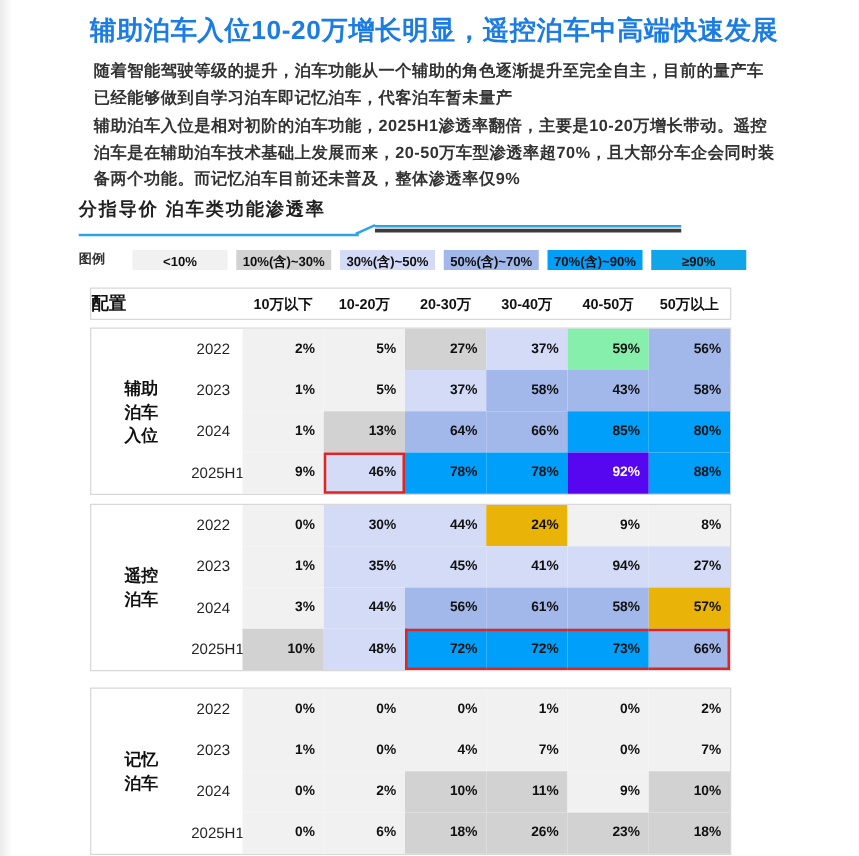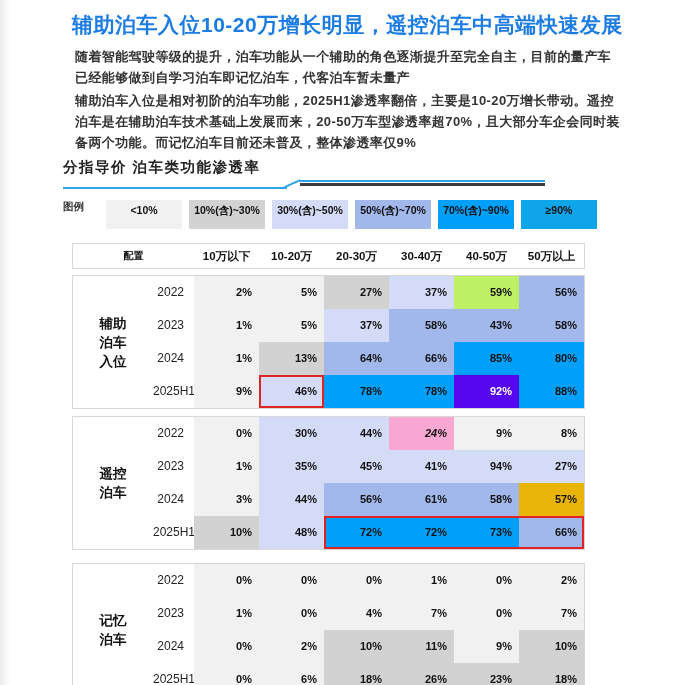--- a/index.html
+++ b/index.html
@@ -17,26 +17,26 @@
   .section{margin:5px 0 0 63px;}
   .section h2{margin:0 0 3px 0;font-size:14.5px;font-weight:bold;color:#222;letter-spacing:1.5px;}
   .divider{position:relative;width:482px;height:9px;}
   .d-blue-left{position:absolute;left:0;bottom:0;width:224px;height:2px;background:#2ba3e8;}
   .d-diag{position:absolute;left:222px;bottom:1px;width:17px;height:2px;background:#2ba3e8;
     transform:rotate(-24deg);transform-origin:left bottom;}
   .d-blue-right{position:absolute;left:237px;top:0;right:0;height:1.5px;background:#2ba3e8;}
   .d-dark{position:absolute;left:237px;top:3px;right:0;height:2.5px;background:#3c3c3c;}
   .legend{margin:11px 0 0 63px;display:flex;align-items:flex-start;gap:22px;}
   .legend-caption{font-size:10.5px;font-weight:bold;color:#333;margin-right:0;}
-  .legend-item{display:inline-block;width:76px;height:29px;line-height:20px;text-align:center;
+  .legend-item{display:inline-block;width:76px;height:16px;line-height:20px;text-align:center;
     font-size:10.5px;font-weight:600;color:#101010;}
   .tablewrap{margin:14px 0 0 72px;width:513px;}
   .thead{box-sizing:border-box;width:513px;height:26px;border:1px solid #d8d8d8;
     display:grid;grid-template-columns:121px repeat(6,1fr);align-items:center;}
-  .th-config{text-align:center;font-size:10px;font-weight:bold;color:#111;}
+  .th-config{font-size:14px;font-weight:bold;color:#111;}
   .th-price{text-align:center;font-size:11.5px;font-weight:bold;color:#111;}
   .group-box{box-sizing:border-box;width:513px;border:1px solid #d8d8d8;
     display:grid;grid-template-columns:80px 41px repeat(6,1fr);}
   .group-box.g0{margin-top:6px;}
   .group-box.g1{margin-top:7px;}
   .group-box.g2{margin-top:13px;}
   .group-label{display:flex;align-items:center;justify-content:center;text-align:center;
     font-size:13.5px;font-weight:bold;color:#111;line-height:19px;white-space:pre-line;}
   .year-cell{height:33px;line-height:33px;text-align:right;padding-right:10px;
     font-size:12px;color:#222;}
@@ -94,21 +94,21 @@
     <div>
         <div class="group-box g0">
           <div class="group-label" style="grid-row: 1 / span 4;">辅助
 泊车
 入位</div>
           <div class="year-cell">2022</div>
           <div class="val-cell lv0" style="background: rgb(241, 241, 241);">2%</div>
           <div class="val-cell lv0" style="background: rgb(241, 241, 241);">5%</div>
           <div class="val-cell lv1" style="background: rgb(210, 210, 210);">27%</div>
           <div class="val-cell lv2" style="background: rgb(211, 219, 246);">37%</div>
-          <div class="val-cell lv3" style="background: #bef264;">59%</div>
+          <div class="val-cell lv3" style="background: #86efac;">59%</div>
           <div class="val-cell lv3" style="background: rgb(162, 183, 234);">56%</div>
           <div class="year-cell">2023</div>
           <div class="val-cell lv0" style="background: rgb(241, 241, 241);">1%</div>
           <div class="val-cell lv0" style="background: rgb(241, 241, 241);">5%</div>
           <div class="val-cell lv2" style="background: rgb(211, 219, 246);">37%</div>
           <div class="val-cell lv3" style="background: rgb(162, 183, 234);">58%</div>
           <div class="val-cell lv3" style="background: rgb(162, 183, 234);">43%</div>
           <div class="val-cell lv3" style="background: rgb(162, 183, 234);">58%</div>
           <div class="year-cell">2024</div>
           <div class="val-cell lv0" style="background: rgb(241, 241, 241);">1%</div>
@@ -125,21 +125,21 @@
           <div class="val-cell lv5" style="background: rgb(87, 7, 240);">92%</div>
           <div class="val-cell lv4" style="background: rgb(0, 160, 250);">88%</div>
         </div>
         <div class="group-box g1">
           <div class="group-label" style="grid-row: 1 / span 4;">遥控
 泊车</div>
           <div class="year-cell">2022</div>
           <div class="val-cell lv0" style="background: rgb(241, 241, 241);">0%</div>
           <div class="val-cell lv2" style="background: rgb(211, 219, 246);">30%</div>
           <div class="val-cell lv2" style="background: rgb(211, 219, 246);">44%</div>
-          <div class="val-cell lv2" style="background: #f9a8d4; font-style: italic;">24%</div>
+          <div class="val-cell lv2" style="background: #eab308;">24%</div>
           <div class="val-cell lv0" style="background: rgb(241, 241, 241);">9%</div>
           <div class="val-cell lv0" style="background: rgb(241, 241, 241);">8%</div>
           <div class="year-cell">2023</div>
           <div class="val-cell lv0" style="background: rgb(241, 241, 241);">1%</div>
           <div class="val-cell lv2" style="background: rgb(211, 219, 246);">35%</div>
           <div class="val-cell lv2" style="background: rgb(211, 219, 246);">45%</div>
           <div class="val-cell lv2" style="background: rgb(211, 219, 246);">41%</div>
           <div class="val-cell lv2" style="background: rgb(211, 219, 246);">94%</div>
           <div class="val-cell lv2" style="background: rgb(211, 219, 246);">27%</div>
           <div class="year-cell">2024</div>

